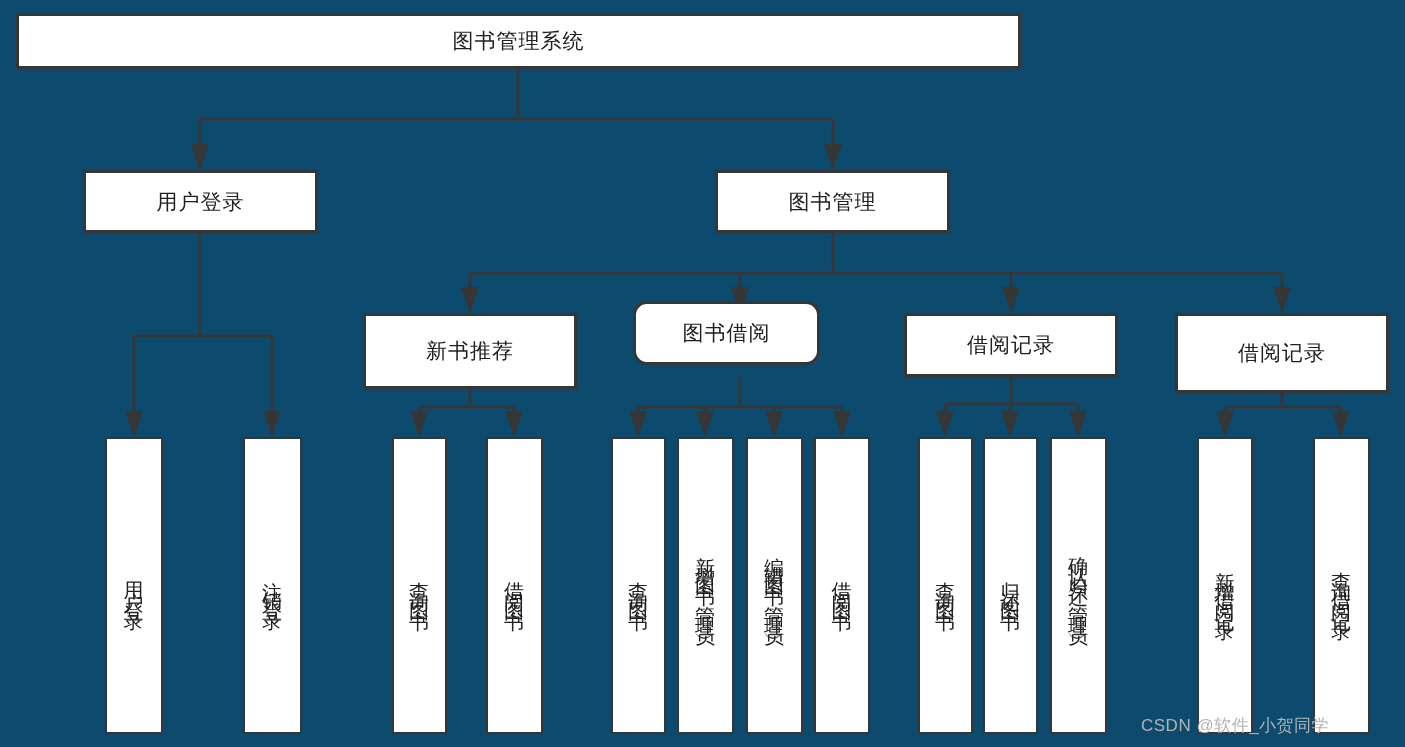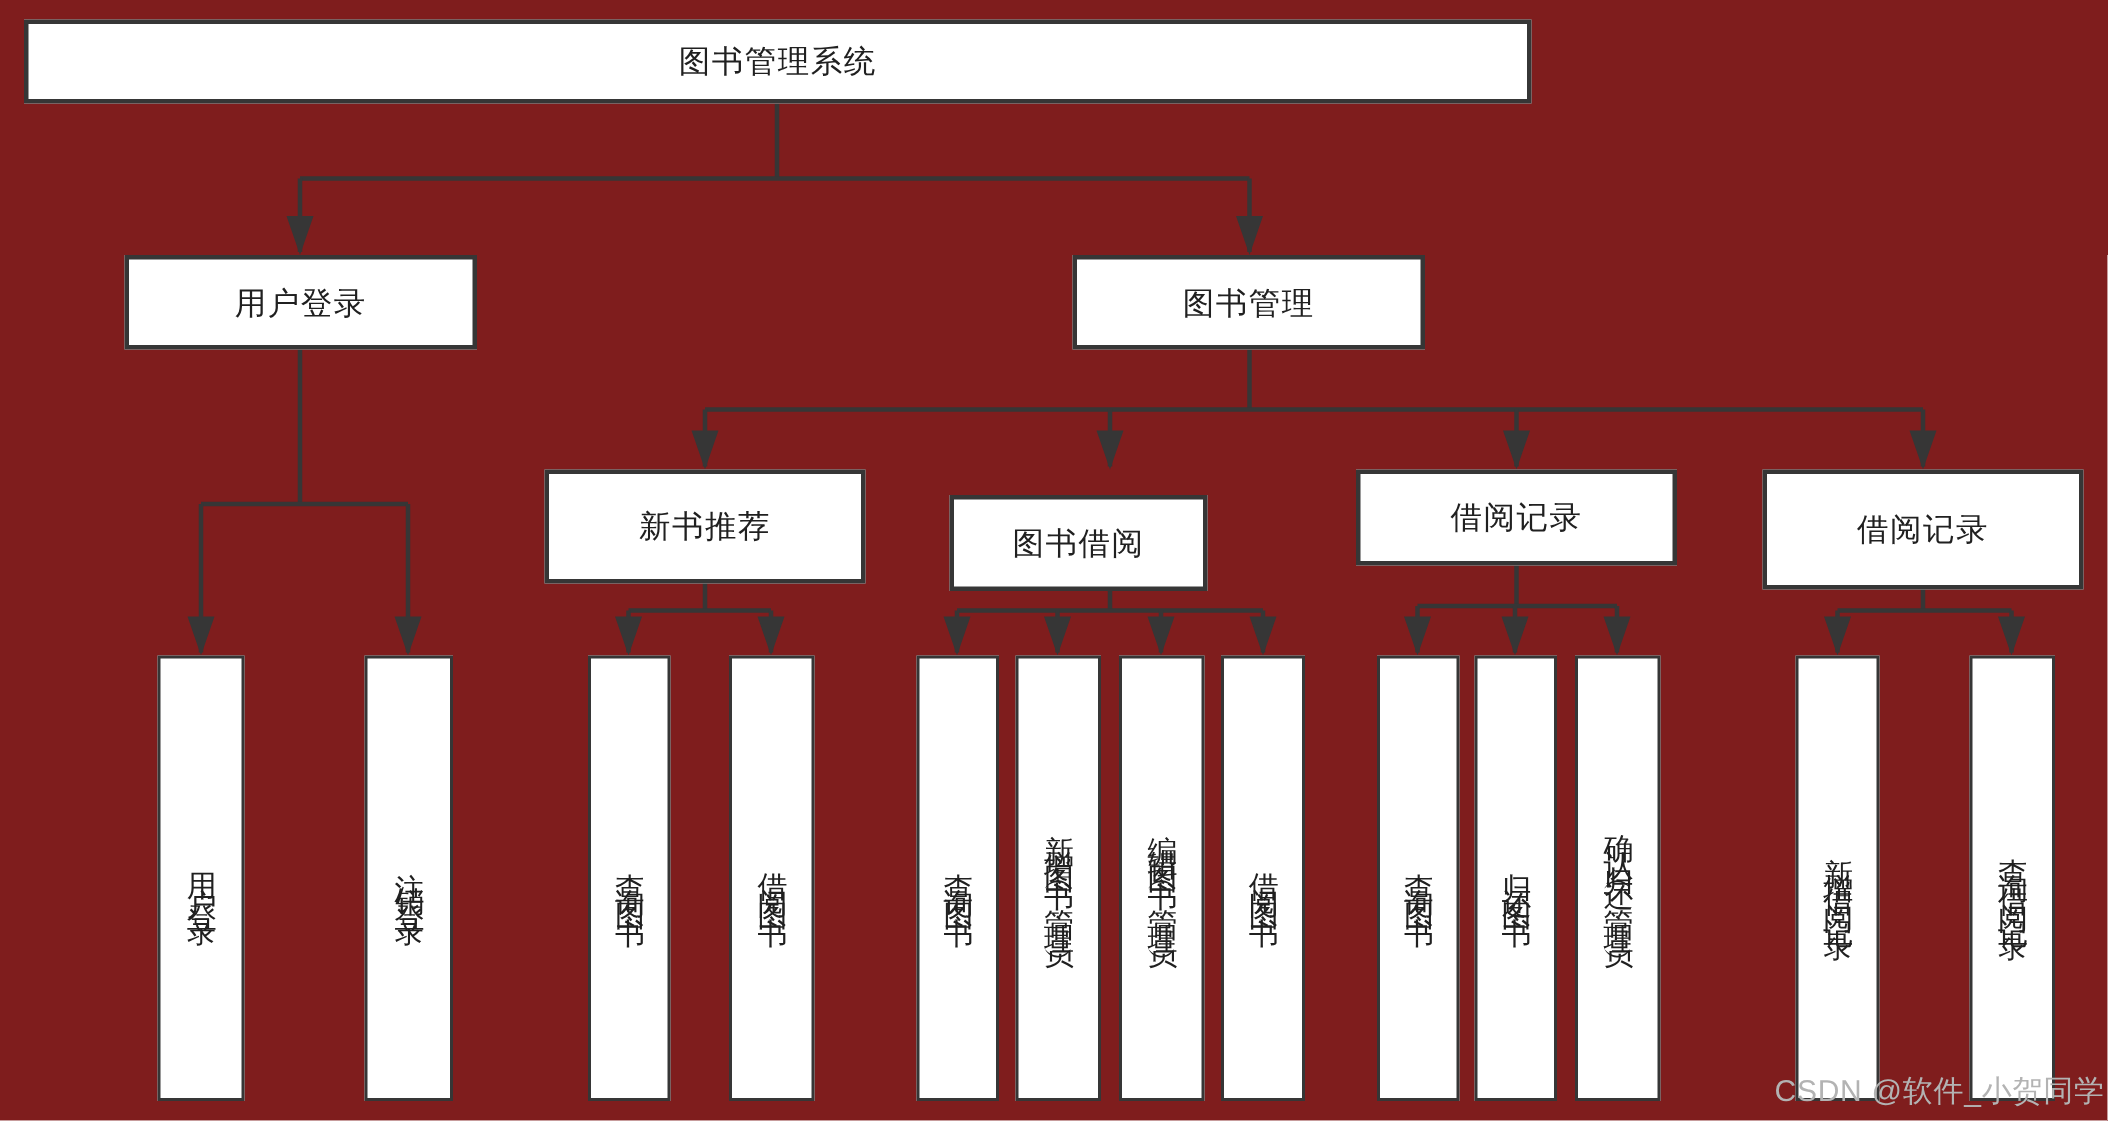--- a/index.html
+++ b/index.html
@@ -6,21 +6,21 @@
   html, body {
     margin: 0;
     padding: 0;
     background: #ffffff;
     font-family: "Liberation Sans", "DejaVu Sans", sans-serif;
   }
   .canvas {
     position: relative;
     width: 1405px;
     height: 747px;
-    background: #7f1d1d;
+    background: #0c4a6e;
     overflow: hidden;
   }
   .wires {
     position: absolute;
     left: 0;
     top: 0;
     z-index: 1;
   }
   .node {
     position: absolute;
@@ -44,24 +44,24 @@
     writing-mode: vertical-lr;
     text-orientation: mixed;
     font-size: 20px;
     letter-spacing: 10px;
     line-height: 1.1;
     white-space: nowrap;
     color: #202020;
   }
   .watermark {
     position: absolute;
-    left: 1183px;
+    left: 1141px;
     top: 714px;
     z-index: 3;
-    font-size: 20px;
+    font-size: 17px;
     color: #b3b3b3;
     white-space: nowrap;
     letter-spacing: 0.5px;
   }
 </style>
 </head>
 <body>
 
 <div class="canvas">
 
@@ -138,21 +138,21 @@
   <div class="node header" style="left:83px; top:170px; width:235px; height:63px;">
     <span>用户登录</span>
   </div>
   <div class="node header" style="left:715px; top:170px; width:235px; height:63px;">
     <span>图书管理</span>
   </div>
 
   <div class="node header" style="left:363px; top:313px; width:214px; height:76px;">
     <span>新书推荐</span>
   </div>
-  <div class="node header" style="left:633px; top:330px; width:172px; height:64px;">
+  <div class="node header" style="left:633px; top:301px; width:187px; height:64px;border-radius:14px;">
     <span>图书借阅</span>
   </div>
   <div class="node header" style="left:904px; top:313px; width:214px; height:64px;">
     <span>借阅记录</span>
   </div>
   <div class="node header" style="left:1175px; top:313px; width:214px; height:80px;">
     <span>借阅记录</span>
   </div>
 
   <div class="node leaf" style="left:105px; top:437px; width:58px; height:297px;">

